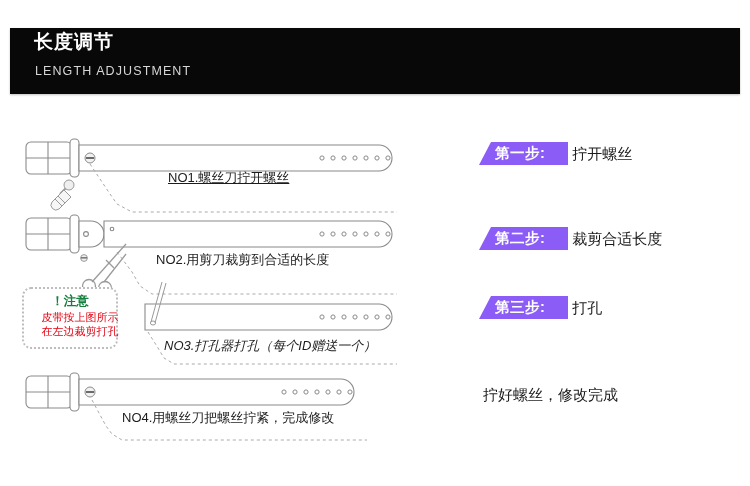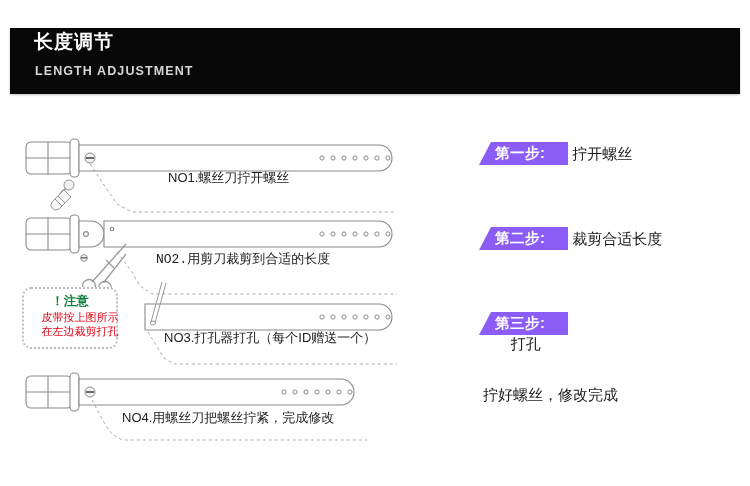--- a/index.html
+++ b/index.html
@@ -19,21 +19,21 @@
     box-shadow:0 1px 2px rgba(0,0,0,.25);
   }
   .header-title{
     position:absolute;left:34px;top:31px;
     color:#ffffff;font-size:19px;font-weight:bold;letter-spacing:1px;
     line-height:22px;
   }
   .header-sub{
     position:absolute;left:35px;top:64px;
     color:#d6d6d6;font-size:12.5px;letter-spacing:1.1px;
-    line-height:14px;font-weight:bold;
+    line-height:14px;font-weight:normal;
   }
 
   
   .step{
     position:absolute;
     display:flex;align-items:center;
     white-space:nowrap;
   }
   .step-tag{
     background:#8b5cf6;
@@ -120,21 +120,21 @@
         <path d="M50 50 l-12 12" stroke-width="2"></path>
         <circle cx="47" cy="53" r="5" fill="#efefef"></circle>
         <path d="M42 58 l-12 12 a5 5 0 0 0 7 7 l12 -12 z" fill="#f6f6f6"></path>
         <line x1="36" y1="64" x2="43" y2="71"></line>
         <line x1="33" y1="67" x2="40" y2="74"></line>
       </g>
       <g stroke="#aaaaaa" stroke-width="1" fill="none" stroke-dasharray="3,3">
         <path d="M68 32 L88 62 L95 72 L110 80 L375 80"></path>
       </g>
     </svg>
-    <div class="caption" style="left:168px;top:170px;">NO1.螺丝刀拧开螺丝</div>
+    <div class="caption" style="left:168px;top:170px;text-decoration:underline;">NO1.螺丝刀拧开螺丝</div>
   </div>
 
   <div class="belt-row">
     <svg width="440" height="95" viewBox="0 0 440 95" style="position:absolute;left:22px;top:210px;">
       <g fill="none" stroke="#8a8a8a" stroke-width="1.1">
         <rect x="4" y="8" width="46" height="32" rx="5"></rect>
         <line x1="4" y1="24" x2="50" y2="24"></line>
         <line x1="26" y1="8" x2="26" y2="40"></line>
         <rect x="48" y="5" width="9" height="38" rx="4" fill="#ffffff"></rect>
         <path d="M57 11 h12 a13 13 0 0 1 0 26 H57 z" fill="#ffffff"></path>
@@ -159,21 +159,21 @@
         <path d="M70 72 L104 34"></path>
         <path d="M82 72 L104 44"></path>
         <circle cx="67" cy="76" r="6.5"></circle>
         <circle cx="83" cy="78" r="6.5"></circle>
         <line x1="84" y1="50" x2="92" y2="58"></line>
       </g>
       <g stroke="#aaaaaa" stroke-width="1" fill="none" stroke-dasharray="3,3">
         <path d="M95 42 L110 62 L118 76 L130 84 L375 84"></path>
       </g>
     </svg>
-    <div class="caption" style="left:156px;top:252px;font-family:Liberation Mono, monospace;">NO2.用剪刀裁剪到合适的长度</div>
+    <div class="caption" style="left:156px;top:252px;">NO2.用剪刀裁剪到合适的长度</div>
   </div>
 
   <div class="warn-box">
     <div class="warn-title">！注意</div>
     <div class="warn-l1">皮带按上图所示</div>
     <div class="warn-l2">在左边裁剪打孔</div>
   </div>
 
   <div class="belt-row">
     <svg width="440" height="95" viewBox="0 0 440 95" style="position:absolute;left:22px;top:282px;">
@@ -191,21 +191,21 @@
       </g>
       <g stroke="#9a9a9a" fill="none" stroke-width="1">
         <line x1="140" y1="0" x2="129" y2="40"></line>
         <line x1="144" y1="1" x2="133" y2="41"></line>
         <ellipse cx="131" cy="41" rx="2.6" ry="2"></ellipse>
       </g>
       <g stroke="#aaaaaa" stroke-width="1" fill="none" stroke-dasharray="3,3">
         <path d="M126 50 L136 66 L142 76 L152 82 L375 82"></path>
       </g>
     </svg>
-    <div class="caption" style="left:164px;top:330px;">NO3.打孔器打孔（每个ID赠送一个）</div>
+    <div class="caption" style="left:164px;top:338px;font-style:italic;">NO3.打孔器打孔（每个ID赠送一个）</div>
   </div>
 
   <div class="belt-row">
     <svg width="440" height="80" viewBox="0 0 440 80" style="position:absolute;left:22px;top:368px;">
       <g fill="none" stroke="#8a8a8a" stroke-width="1.1">
         <rect x="4" y="8" width="46" height="32" rx="5"></rect>
         <line x1="4" y1="24" x2="50" y2="24"></line>
         <line x1="26" y1="8" x2="26" y2="40"></line>
         <rect x="48" y="5" width="9" height="38" rx="4" fill="#ffffff"></rect>
         <path d="M57 11 h262 a13 13 0 0 1 0 26 H57 z" fill="#ffffff"></path>
@@ -233,21 +233,21 @@
   <div class="step" style="left:479px;top:142px;">
     <span class="step-tag">第一步:</span>
     <span class="step-text">拧开螺丝</span>
   </div>
 
   <div class="step" style="left:479px;top:227px;">
     <span class="step-tag">第二步:</span>
     <span class="step-text">裁剪合适长度</span>
   </div>
 
-  <div class="step" style="left:479px;top:312px;flex-direction:column;">
+  <div class="step" style="left:479px;top:296px;">
     <span class="step-tag">第三步:</span>
     <span class="step-text">打孔</span>
   </div>
 
   <div class="step" style="left:479px;top:386px;">
     <span class="step-text">拧好螺丝，修改完成</span>
   </div>
 
 </div>
 

